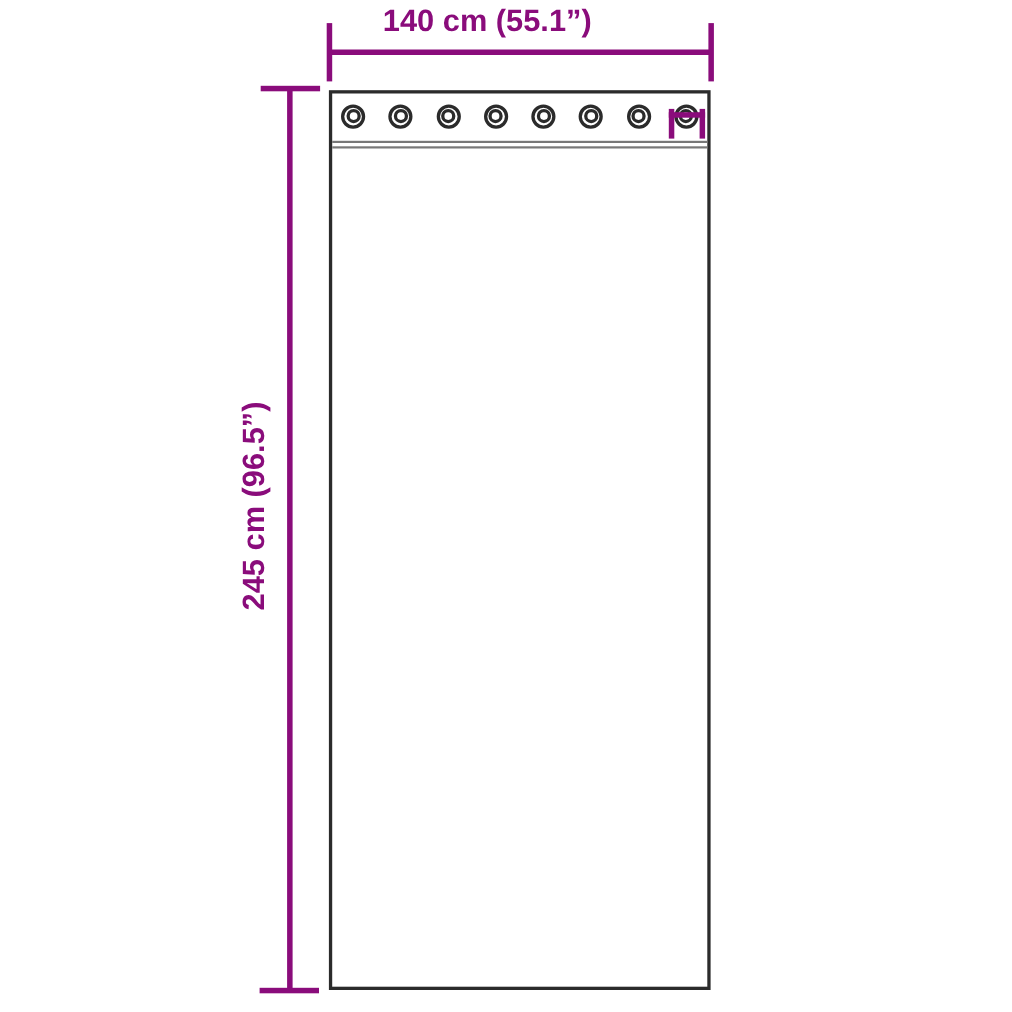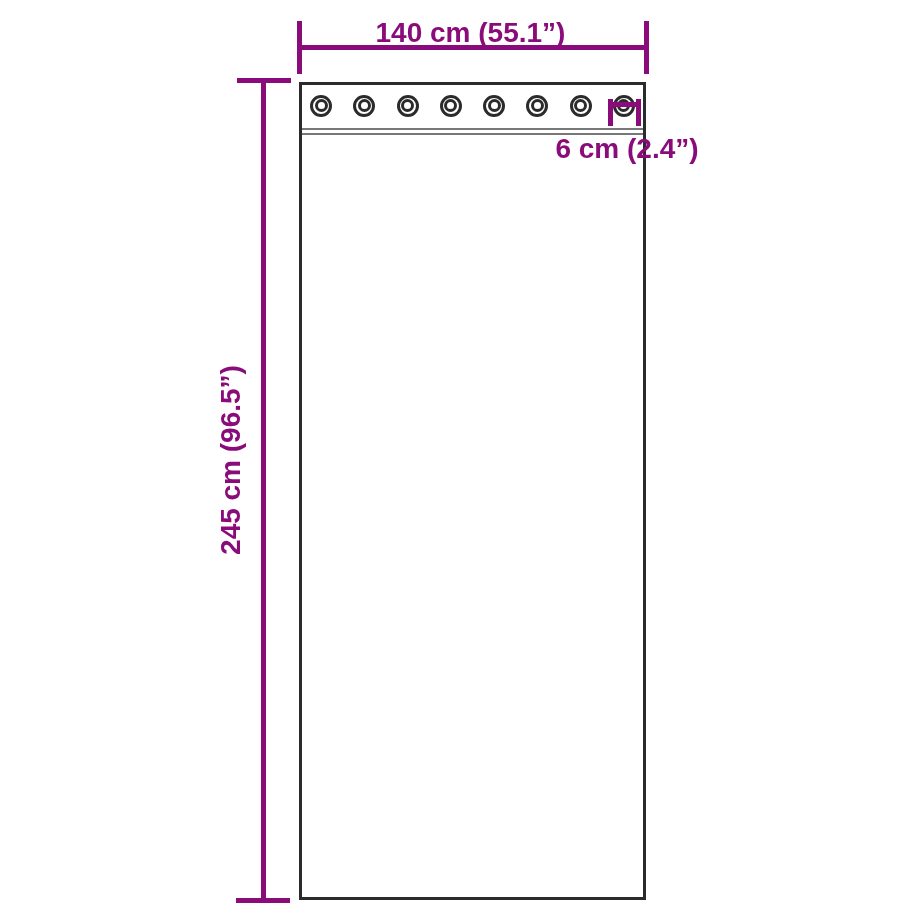--- a/index.html
+++ b/index.html
@@ -73,21 +73,21 @@
     color: var(--dim);
     font-size: 28px;
     font-weight: bold;
     white-space: nowrap;
     line-height: 1.1;
   }
   
   .w-line   { left: 299px; top: 45px;  width: 348px; height: 5px; }
   .w-tick-l { left: 297px; top: 21px;  width: 5px;   height: 53px; }
   .w-tick-r { left: 644px; top: 21px;  width: 5px;   height: 53px; }
-  .w-label  { left: 348px; top: 18px;   width: 245px; text-align: center; }
+  .w-label  { left: 348px; top: 4px;   width: 245px; }
   
   .h-line   { left: 261px; top: 80px;  width: 5px;   height: 822px; }
   .h-tick-t { left: 237px; top: 78px;  width: 54px;  height: 5px; }
   .h-tick-b { left: 236px; top: 898px; width: 54px;  height: 5px; }
   .h-label  {
     left: 231px; top: 460px;
     transform: translate(-50%, -50%) rotate(-90deg);
   }
   
   .b-h   { left: 608px; top: 102px; width: 33px; height: 5px; z-index: 3; }
@@ -138,15 +138,14 @@
         <div class="grommet-inner"></div>
       </div>
       <div class="grommet">
         <div class="grommet-inner"></div>
       </div>
     </div>
 
   <div class="dim b-h"></div>
   <div class="dim b-v-l"></div>
   <div class="dim b-v-r"></div>
-  <div class="dim-label g-label">6 cm (2.4”)</div>
 
 </div>
 
 </body></html>

